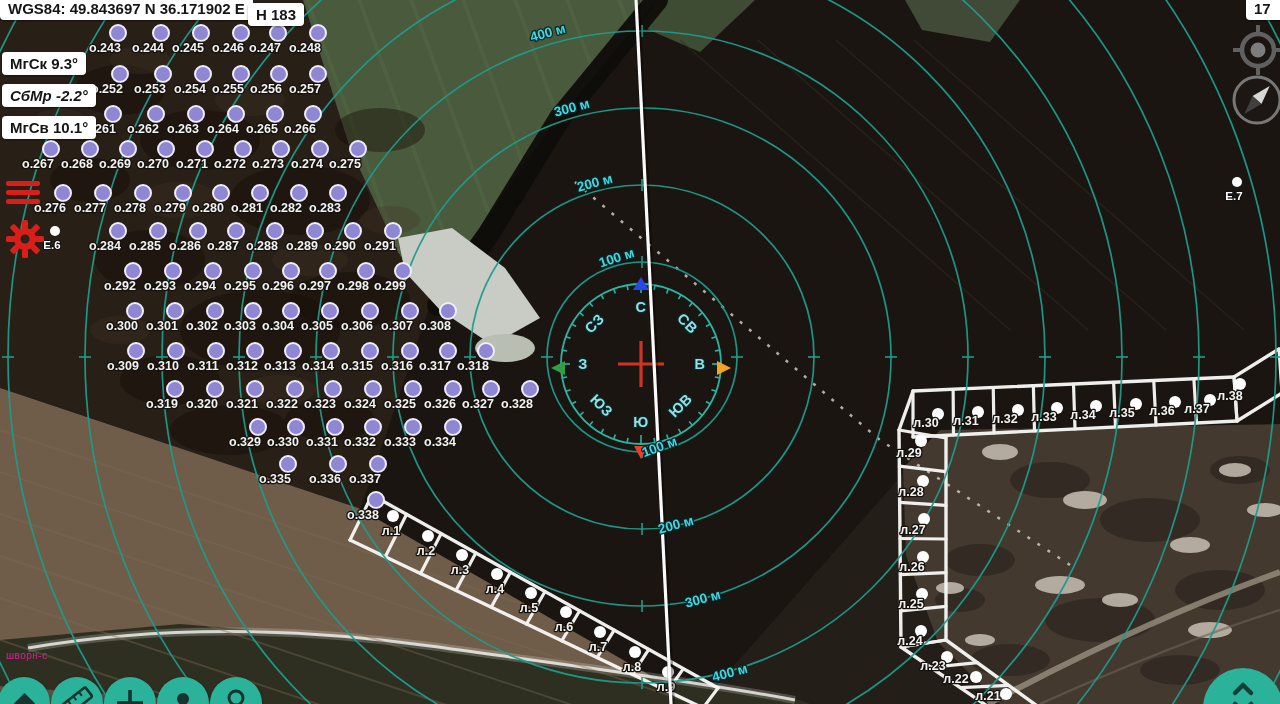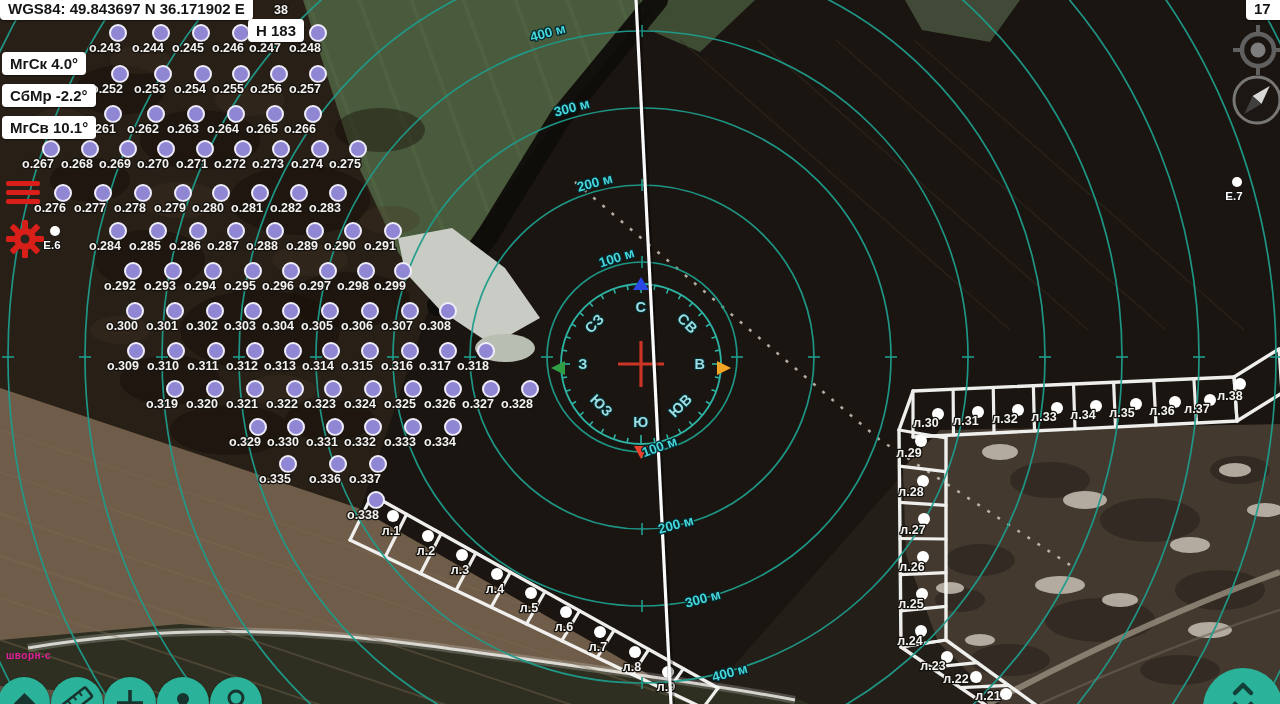--- a/index.html
+++ b/index.html
@@ -8,21 +8,21 @@
   #map{position:absolute;left:0;top:0;}
   .infobox{position:absolute;background:#fff;border-radius:4px;padding:2px 8px;
     font-weight:700;font-size:15px;color:#151515;white-space:nowrap;
     box-shadow:0 1px 2px rgba(0,0,0,.45);line-height:19px;}
   .hamburger{position:absolute;left:6px;top:181px;width:34px;}
   .hamburger div{height:5px;background:#d81f1a;border-radius:2px;margin-bottom:4px;}
   .iconwrap{position:absolute;}
   .toolbtn{position:absolute;width:52px;height:52px;border-radius:50%;background:#2ab39a;
     box-shadow:0 1px 3px rgba(0,0,0,.4);}
   .fab{position:absolute;width:80px;height:80px;border-radius:50%;background:#2ab39a;}
-  .magenta{position:absolute;left:6px;top:650px;font-size:10px;font-weight:700;
+  .magenta{position:absolute;left:6px;top:650px;font-size:10px;font-weight:400;
     color:#e0209a;letter-spacing:.5px;}
   
   .t{font-family:"Liberation Sans",sans-serif;font-weight:700;paint-order:stroke;
      stroke-linejoin:round;text-anchor:middle;}
   .mlbl{font-size:12.5px;fill:#f4f3f1;stroke:#15120e;stroke-width:2.6px;}
   .rlbl{font-size:13.5px;fill:#45d7dc;stroke:#04272c;stroke-width:2.6px;}
   .clbl{font-size:14.5px;fill:#9adde2;stroke:#062c30;stroke-width:2.6px;letter-spacing:.5px;}
   .elbl{font-size:11.5px;fill:#ffffff;stroke:#111;stroke-width:2.2px;}
 </style>
 </head>
@@ -518,23 +518,23 @@
         <text x="573" y="112" class="t rlbl" transform="rotate(-15 573 112)">300 м</text>
         <text x="549" y="37" class="t rlbl" transform="rotate(-15 549 37)">400 м</text>
         <text x="661" y="451" class="t rlbl" transform="rotate(-20 661 451)">100 м</text>
         <text x="677" y="529" class="t rlbl" transform="rotate(-15 677 529)">200 м</text>
         <text x="704" y="603" class="t rlbl" transform="rotate(-15 704 603)">300 м</text>
         <text x="731" y="677" class="t rlbl" transform="rotate(-15 731 677)">400 м</text>
       </g>
     </svg>
 
   <div class="infobox" style="left:0;top:-3px;border-top-left-radius:0;">WGS84: 49.843697  N  36.171902  E</div>
-  <div class="infobox" style="left:248px;top:19px;">Н 183</div>
-  <div class="infobox" style="left:2px;top:52px;">МгСк 4.0°</div>
-  <div class="infobox" style="left:2px;top:84px;">СбМр -2.2°</div>
+  <div class="infobox" style="left:248px;top:3px;">Н 183</div>
+  <div class="infobox" style="left:2px;top:52px;">МгСк 9.3°</div>
+  <div class="infobox" style="left:2px;top:84px;font-style:italic;">СбМр -2.2°</div>
   <div class="infobox" style="left:2px;top:116px;">МгСв 10.1°</div>
 
   <div class="hamburger">
     <div></div>
       <div></div>
       <div></div>
   </div>
   <div class="iconwrap" style="left:4px;top:218px;">
     <svg width="42" height="42" viewBox="0 0 42 42">
       <g fill="#d81f1a">

